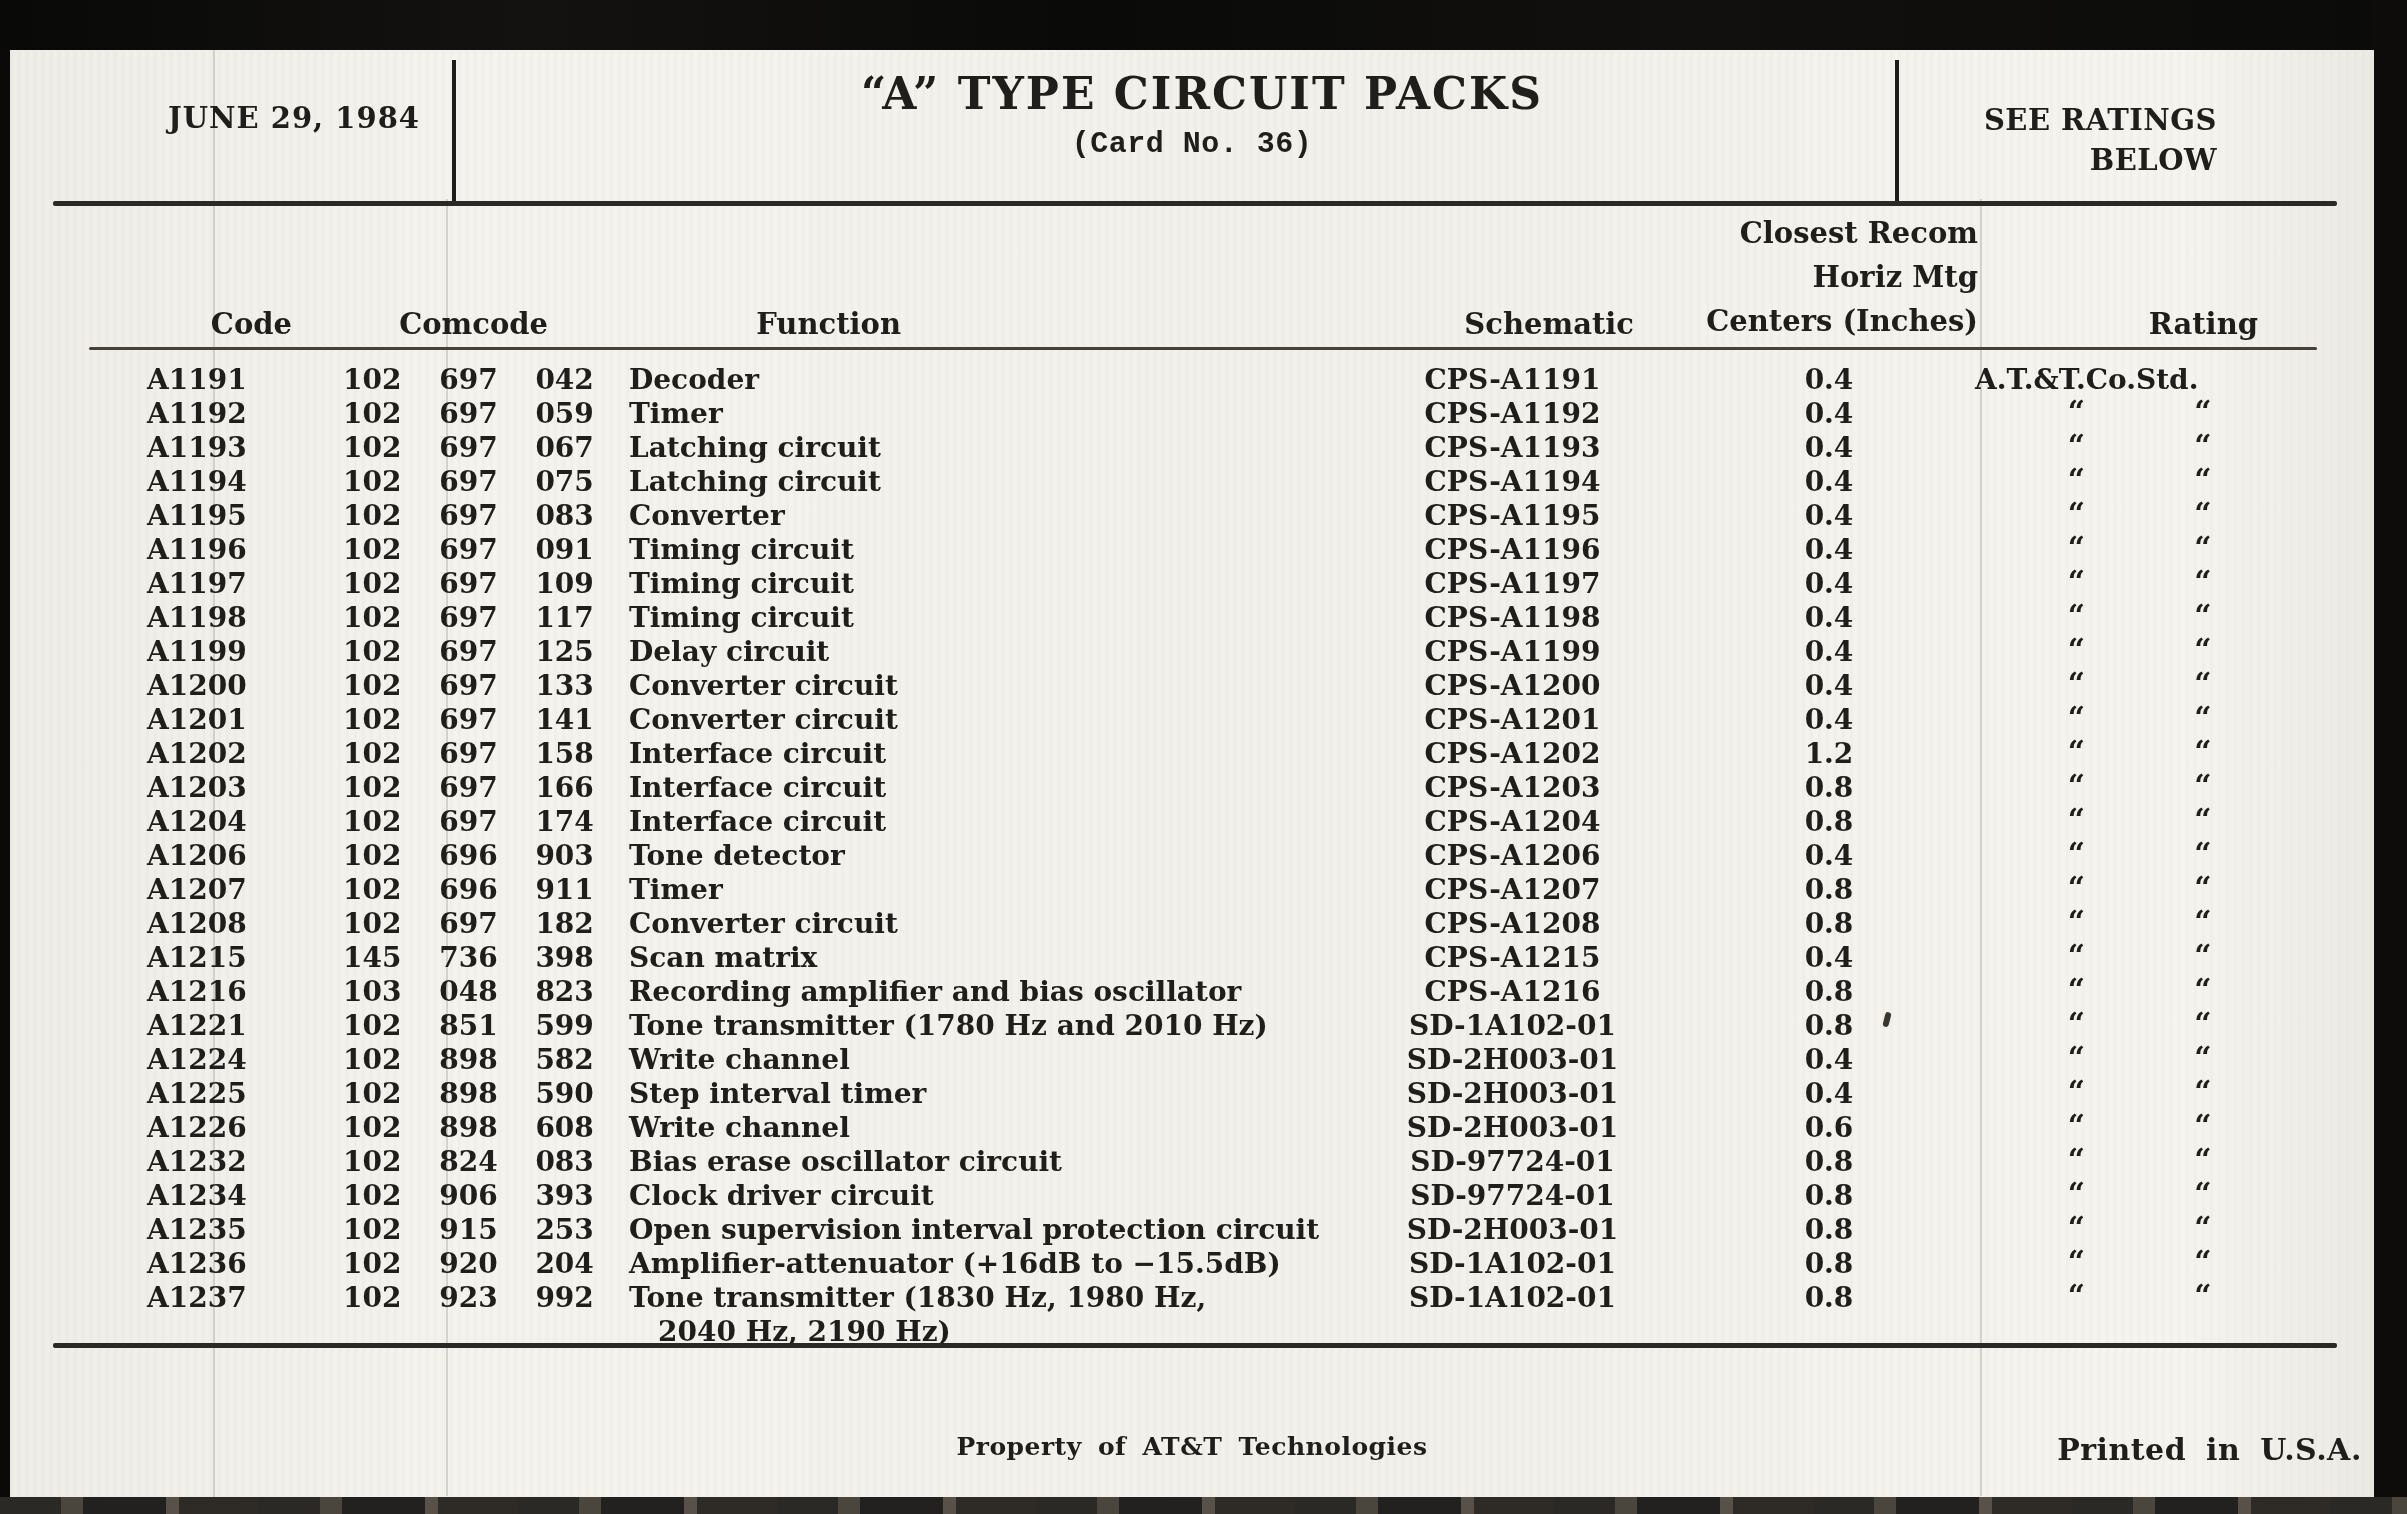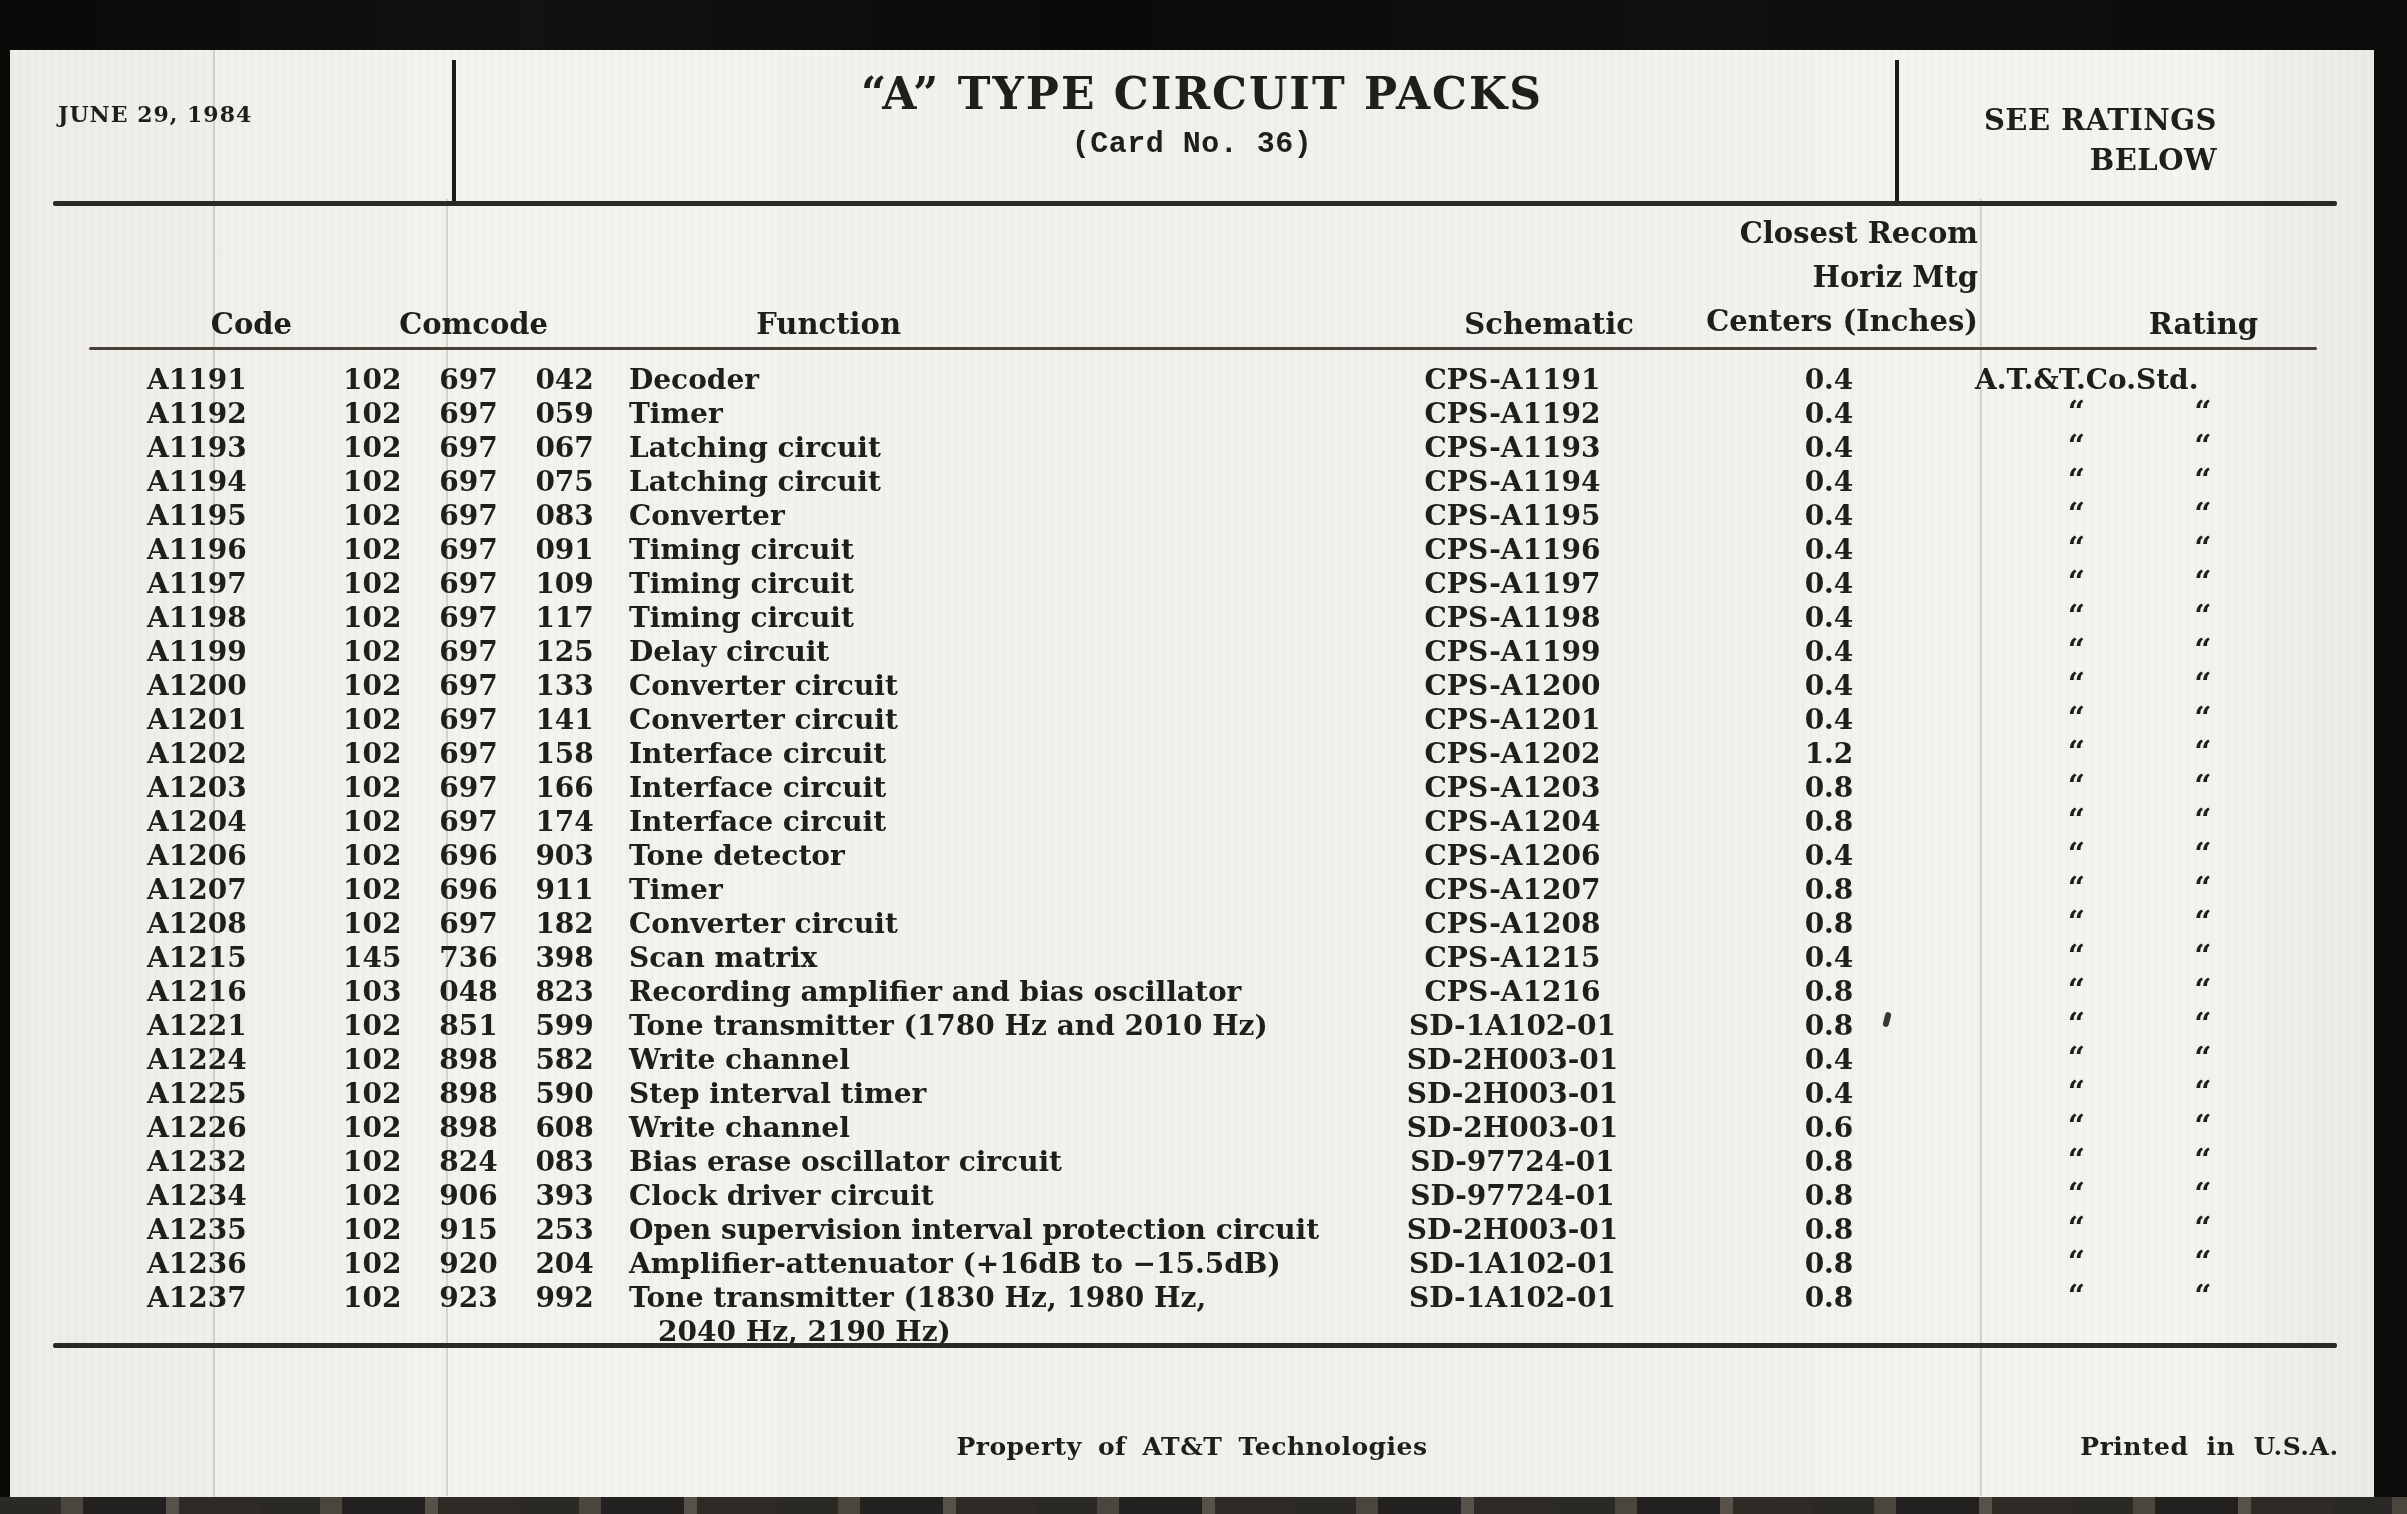--- a/index.html
+++ b/index.html
@@ -20,22 +20,22 @@
     background:
       repeating-linear-gradient(90deg,rgba(0,0,0,0.015) 0 3px,rgba(255,255,255,0.01) 3px 8px),
       linear-gradient(90deg,#efede7,#f5f3ee 20%,#f2f0ea 60%,#f6f4ef 92%,#eceae4);
     color:#1f1e1b;}
   .fold{position:absolute;width:2px;background:rgba(130,124,112,0.28);}
   .fold.f1{left:203px;top:0;height:1453px;}
   .fold.f2{left:436px;top:149px;height:1297px;}
   .fold.f3{left:1970px;top:149px;height:1297px;}
   .speck{position:absolute;left:1874px;top:962px;width:6px;height:15px;background:#3a372f;border-radius:3px;transform:rotate(14deg);}
   
-  .date{position:absolute;left:48px;top:51px;width:362px;text-align:left;
-    font-size:22px;font-weight:700;letter-spacing:1px;}
+  .date{position:absolute;left:48px;top:51px;width:362px;text-align:right;
+    font-size:29px;font-weight:700;letter-spacing:1px;}
   .title-wrap{position:absolute;left:0;top:18px;width:100%;text-align:center;}
   .title{font-size:44px;font-weight:700;letter-spacing:2px;margin-left:20px;}
   .subtitle{font-size:30px;font-weight:700;margin-top:8px;letter-spacing:0.5px;font-family:Liberation Mono, monospace;}
   .ratings-note{position:absolute;left:1890px;top:30px;width:317px;text-align:right;
     font-size:29px;font-weight:700;line-height:40px;letter-spacing:0.5px;margin-top:20px;}
   .vdiv{position:absolute;top:10px;height:144px;width:4px;background:#1c1b19;}
   .vdiv.d1{left:442px;}
   .vdiv.d2{left:1885px;}
   .rule{position:absolute;background:#2b2926;border-radius:2px;}
   .rule.top{left:43px;top:151px;width:2284px;height:5px;}
@@ -61,21 +61,21 @@
   .cell.schem{left:1354px;width:297px;text-align:center;}
   .cell.ctr{left:1725px;width:188px;text-align:center;}
   .cell.rate{left:1965px;width:327px;}
   .rate .full{position:absolute;left:0;width:327px;text-align:left;line-height:34px;}
   .rate .ra{position:absolute;left:0;width:203px;text-align:center;line-height:30px;font-size:30px;}
   .rate .rb{position:absolute;left:139px;width:178px;text-align:center;line-height:30px;font-size:30px;}
   
   .foot-prop{position:absolute;left:0;top:1382px;width:100%;text-align:center;
     font-size:25px;font-weight:700;word-spacing:7px;letter-spacing:0.5px;}
   .foot-print{position:absolute;left:2041px;top:1382px;width:317px;text-align:center;
-    font-size:25px;font-weight:700;word-spacing:9px;letter-spacing:0.5px;}
+    font-size:30px;font-weight:700;word-spacing:9px;letter-spacing:0.5px;}
 </style>
 </head>
 <body>
 
 <div class="top-bar"></div>
 <div class="right-strip"></div>
 
 <div class="page">
   <div class="fold f1"></div>
   <div class="fold f2"></div>

